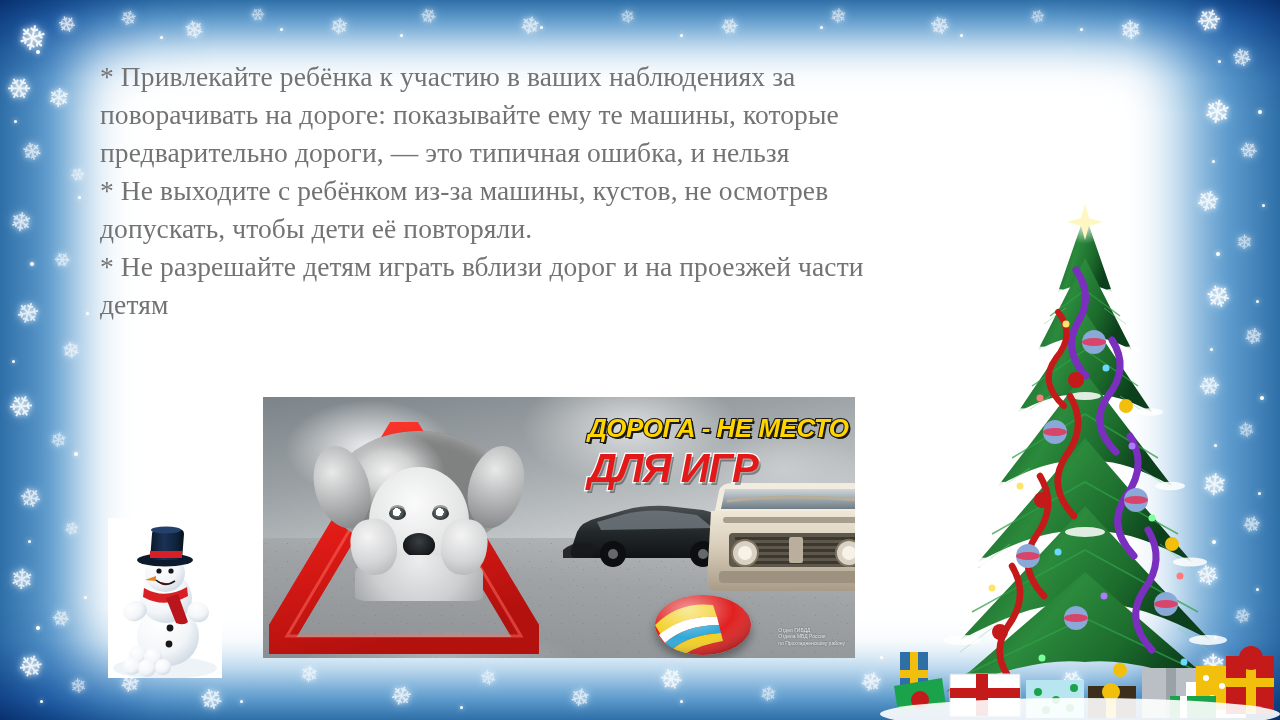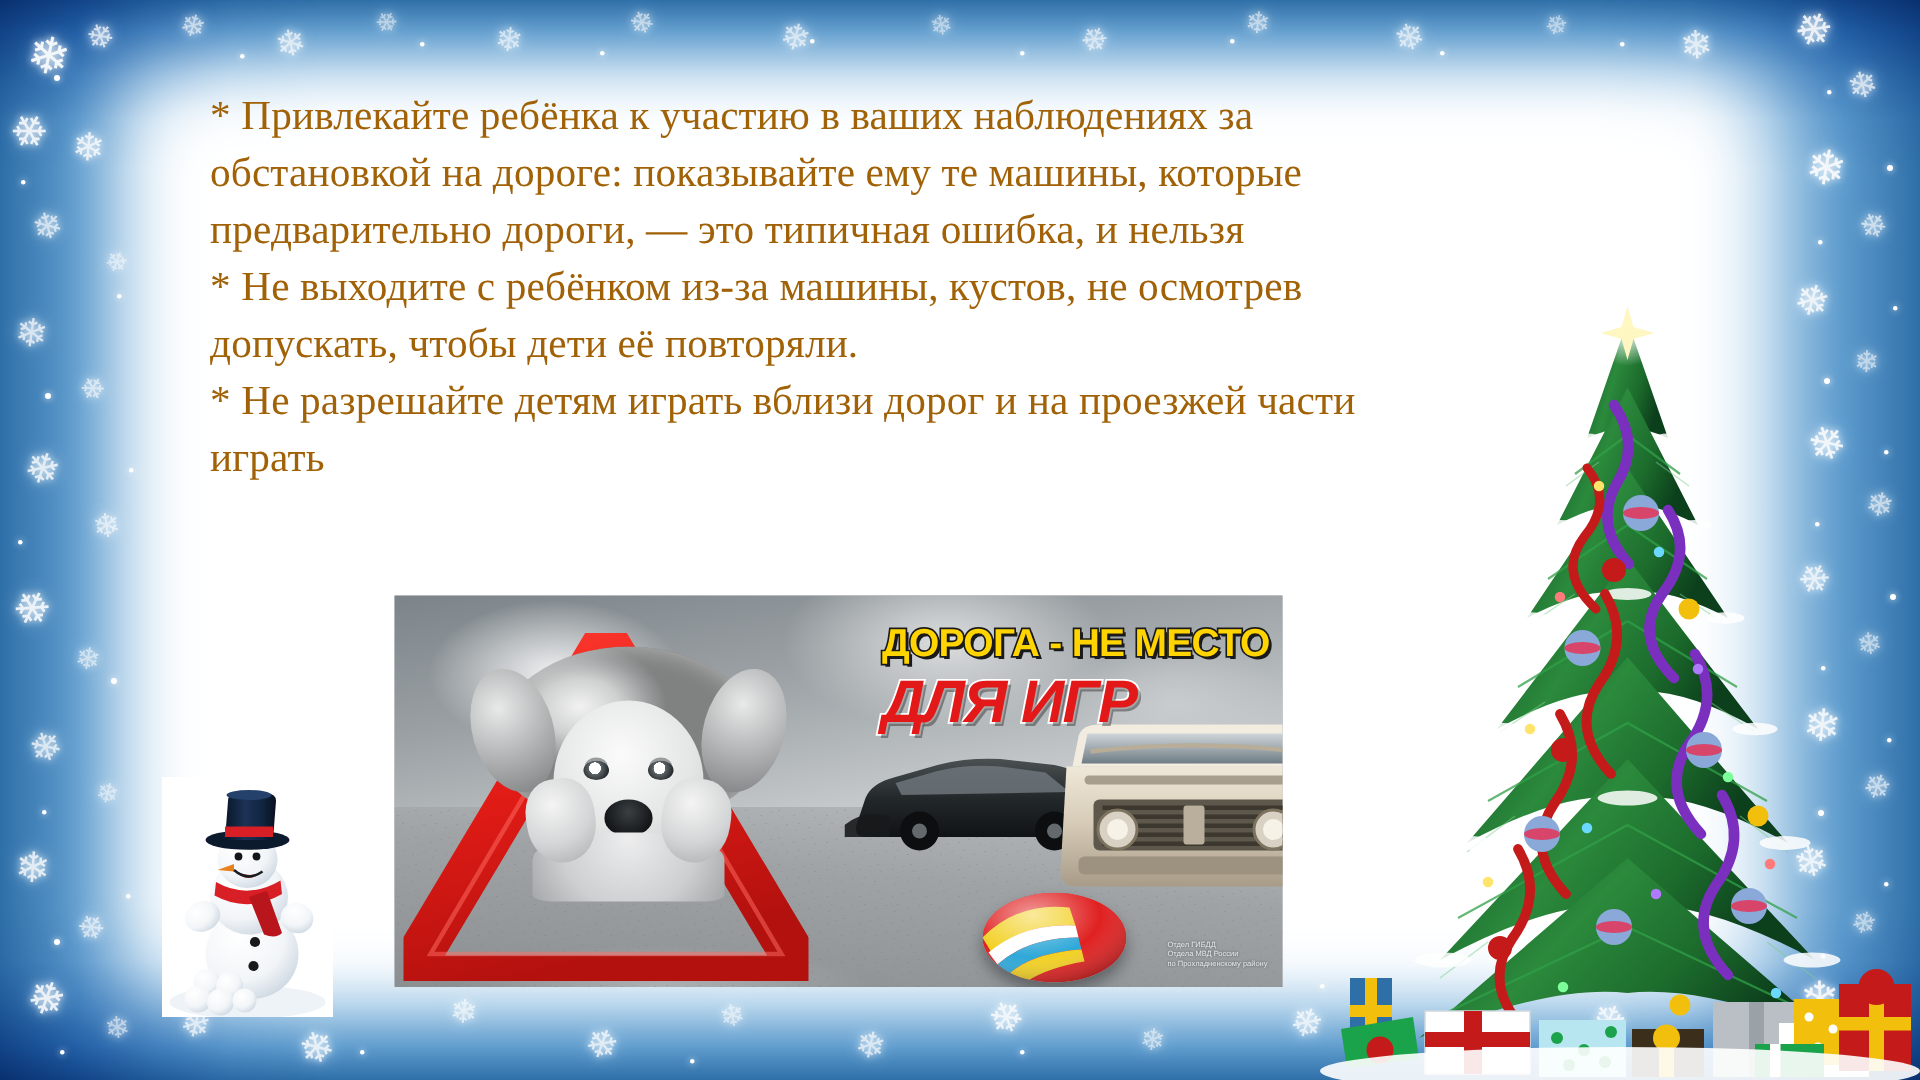--- a/index.html
+++ b/index.html
@@ -30,23 +30,22 @@
   }
   .snow-layer{position:absolute;inset:0;pointer-events:none;}
   .sf{position:absolute;color:#ffffff;line-height:1;
       text-shadow:0 0 5px rgba(255,255,255,.95),0 0 11px rgba(210,234,250,.8);}
   .fleck{position:absolute;background:#ffffff;border-radius:50%;
       box-shadow:0 0 5px rgba(255,255,255,.9);}
 
   
   .text-block{
     position:absolute;left:100px;top:58px;width:905px;
-    color:#a16207;font-size:27.5px;line-height:38px;
+    color:#737373;font-size:27.5px;line-height:38px;
     letter-spacing:.1px;
-    margin-left:40px;
   }
   .text-block p{margin:0;white-space:pre-wrap;}
 
   
   .poster{
     position:absolute;left:263px;top:397px;width:592px;height:261px;
     overflow:hidden;background:#8e9499;
   }
   .poster-sky{
     position:absolute;inset:0;
@@ -111,21 +110,21 @@
     background:radial-gradient(circle at 40% 30%, #f4f4f4 0%, #d4d5d6 55%, #a9abac 100%);}
   .hand.l{left:22px;transform:rotate(-8deg);} .hand.r{right:22px;transform:rotate(8deg);}
   .body-shoulders{position:absolute;left:26px;top:124px;width:128px;height:46px;
     border-radius:40% 40% 10% 10%;
     background:radial-gradient(circle at 50% 10%, #ededee 0%, #cdcfd0 60%, #a4a7a8 100%);}
 
   .poster-title{
     position:absolute;left:325px;top:16px;width:258px;text-align:left;
   }
   .t-line1{
-    font-family:"Liberation Sans",sans-serif;font-weight:bold;
+    font-family:"Liberation Sans",sans-serif;font-weight:bold;font-style:italic;
     font-size:26px;letter-spacing:-.5px;color:#ffd400;
     -webkit-text-stroke:2.2px #1a1a1a;paint-order:stroke fill;
     text-shadow:2px 2px 0 #1a1a1a;white-space:nowrap;
   }
   .t-line2{
     font-family:"Liberation Sans",sans-serif;font-weight:bold;font-style:italic;
     font-size:40px;letter-spacing:-1px;color:#e31919;margin-top:2px;
     -webkit-text-stroke:2.4px #ffffff;paint-order:stroke fill;
     text-shadow:2px 3px 0 rgba(0,0,0,.35);white-space:nowrap;
   }
@@ -256,26 +255,26 @@
       <span class="fleck" style="left:240px;top:700px;width:3px;height:3px;"></span>
       <span class="fleck" style="left:460px;top:706px;width:3px;height:3px;"></span>
       <span class="fleck" style="left:680px;top:700px;width:3px;height:3px;"></span>
       <span class="fleck" style="left:900px;top:706px;width:3px;height:3px;"></span>
       <span class="fleck" style="left:1120px;top:700px;width:3px;height:3px;"></span>
       <span class="fleck" style="left:40px;top:700px;width:3px;height:3px;"></span>
     </div>
 
   <div class="text-block">
     <p>* Привлекайте ребёнка к участию в ваших наблюдениях за</p>
-    <p>обстановкой на дороге: показывайте ему те машины, которые</p>
+    <p>поворачивать на дороге: показывайте ему те машины, которые</p>
     <p>предварительно дороги, — это типичная ошибка, и нельзя</p>
     <p>* Не выходите с ребёнком из-за машины, кустов, не осмотрев</p>
     <p>допускать, чтобы дети её повторяли.</p>
     <p>* Не разрешайте детям играть вблизи дорог и на проезжей части</p>
-    <p>играть</p>
+    <p>детям</p>
   </div>
 
   <div class="poster">
     <div class="poster-sky"></div>
     <div class="poster-road"></div>
     <div class="road-grain"></div>
 
     <svg class="tri" viewBox="0 0 270 232">
       <defs>
         <linearGradient id="triG" x1="0" y1="0" x2="0.3" y2="1">

